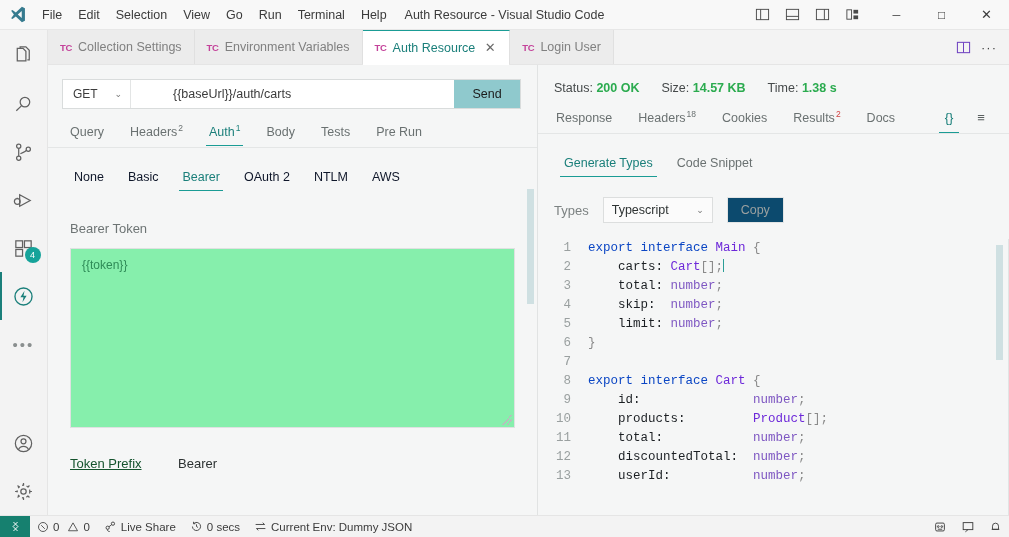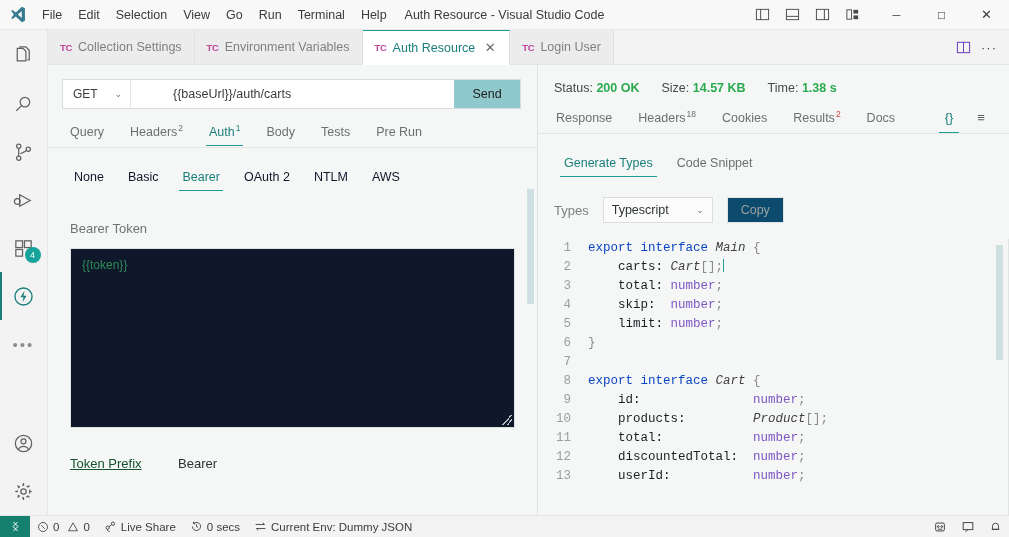--- a/index.html
+++ b/index.html
@@ -183,21 +183,21 @@
     font-size: 12.5px; color: #0f172a; cursor: pointer;
   }
   .atab.active { color: #1a7f7a; }
   .atab.active::after {
     content: ""; position: absolute; left: 9px; right: 9px; bottom: 0; height: 1.5px; background: #1a9c95;
   }
 
   .field-label { font-size: 13px; color: #6d7474; padding: 30px 0 0 22px; }
   .token-box {
     margin: 12px 22px 0 22px;
-    height: 180px; background: #0f172a;
+    height: 180px; background: #86efac;
     border: 1px solid #dfe1e1;
     position: relative;
     padding: 9px 11px;
     font-size: 12px; color: #2e8b57;
     font-family: "Liberation Sans", sans-serif;
     overflow: hidden;
   }
   .token-resize {
     position: absolute; right: 2px; bottom: 2px; width: 10px; height: 10px;
     background:
@@ -253,21 +253,21 @@
   }
 
   .code-area {
     flex: 1 1 auto; margin: 16px 0 0 0; position: relative;
     overflow: hidden; background: #f5f6f6; min-height: 0;
   }
   .code-table { display: flex; font-family: "Liberation Mono", monospace; font-size: 12.5px; line-height: 19px; }
   .gutter { width: 42px; flex: 0 0 42px; text-align: right; padding-right: 9px; color: #9aa0a0; user-select: none; }
   .code-lines { flex: 1 1 auto; white-space: pre; padding-left: 8px; }
   .k-kw { color: #0b46c4; }
-  .k-type { color: #404040; font-style: italic; }
+  .k-type { color: #6d28d9; }
   .k-prop { color: #1b1f23; }
   .k-num { color: #7e57c2; }
   .k-punc { color: #8a8a8a; }
   .k-plain { color: #1b1f23; }
   .caret { display: inline-block; width: 1px; height: 13px; background: #2b9e97; vertical-align: -2px; }
   .code-scrollbar {
     position: absolute; right: 6px; top: 6px; width: 7px; height: 115px; background: #cfe0e2;
   }
   .code-right-edge { position: absolute; right: 0; top: 0; bottom: 0; width: 1px; background: #e2e4e4; }
 

